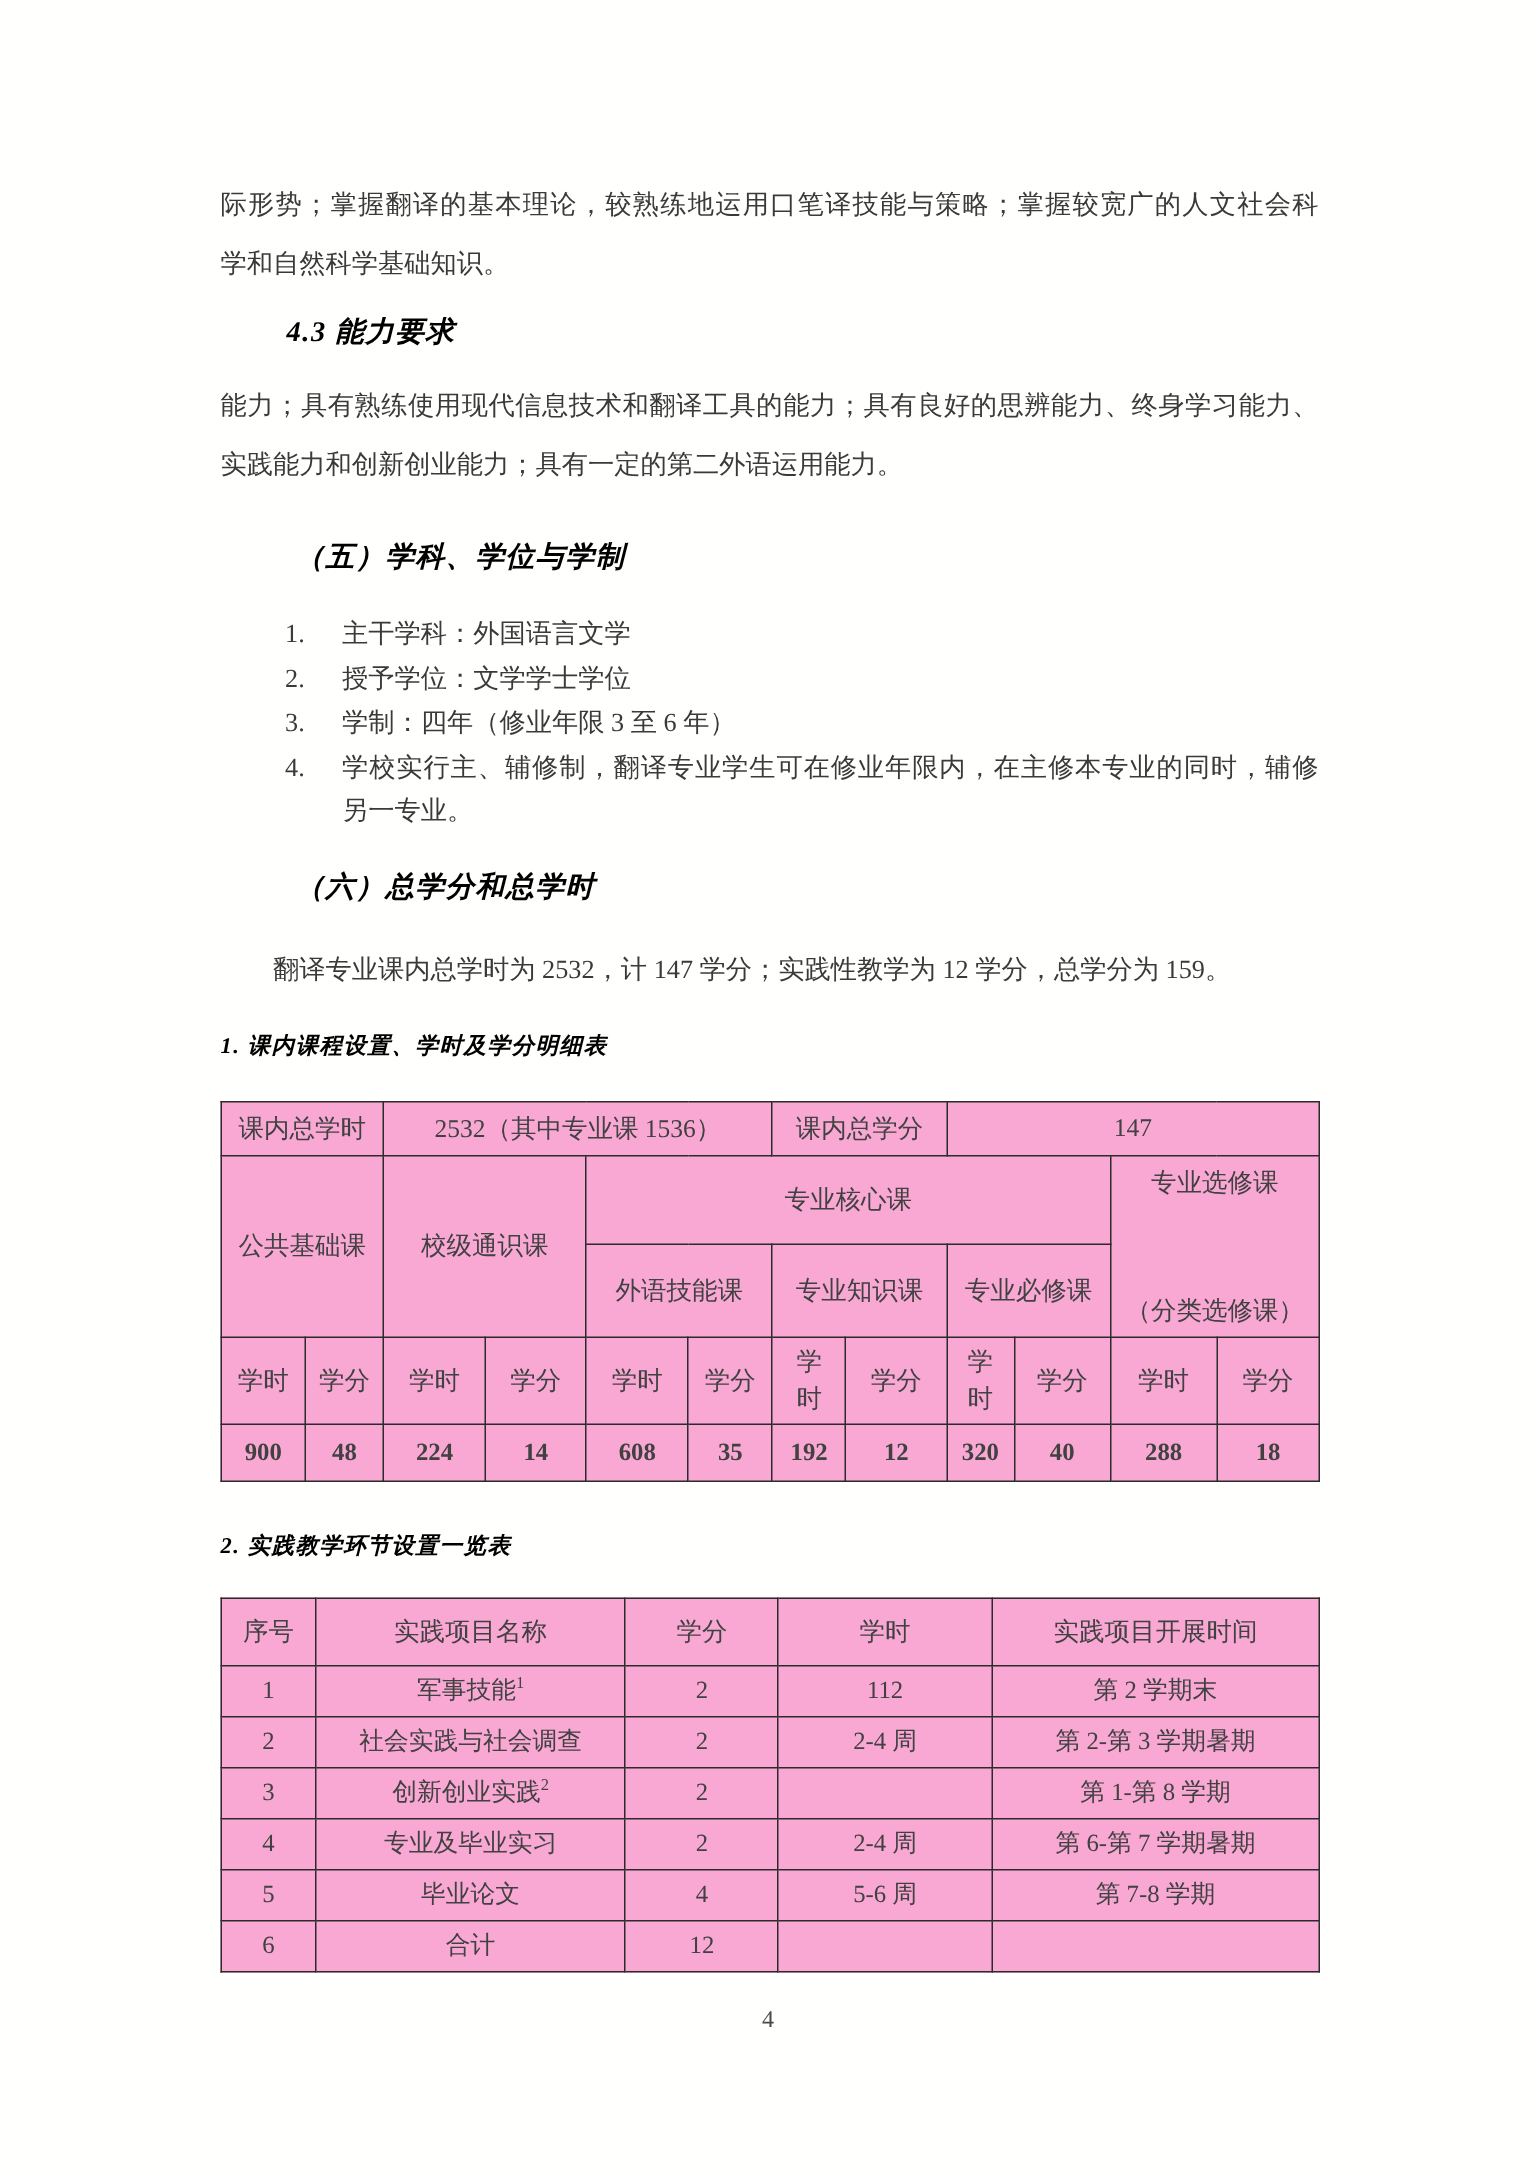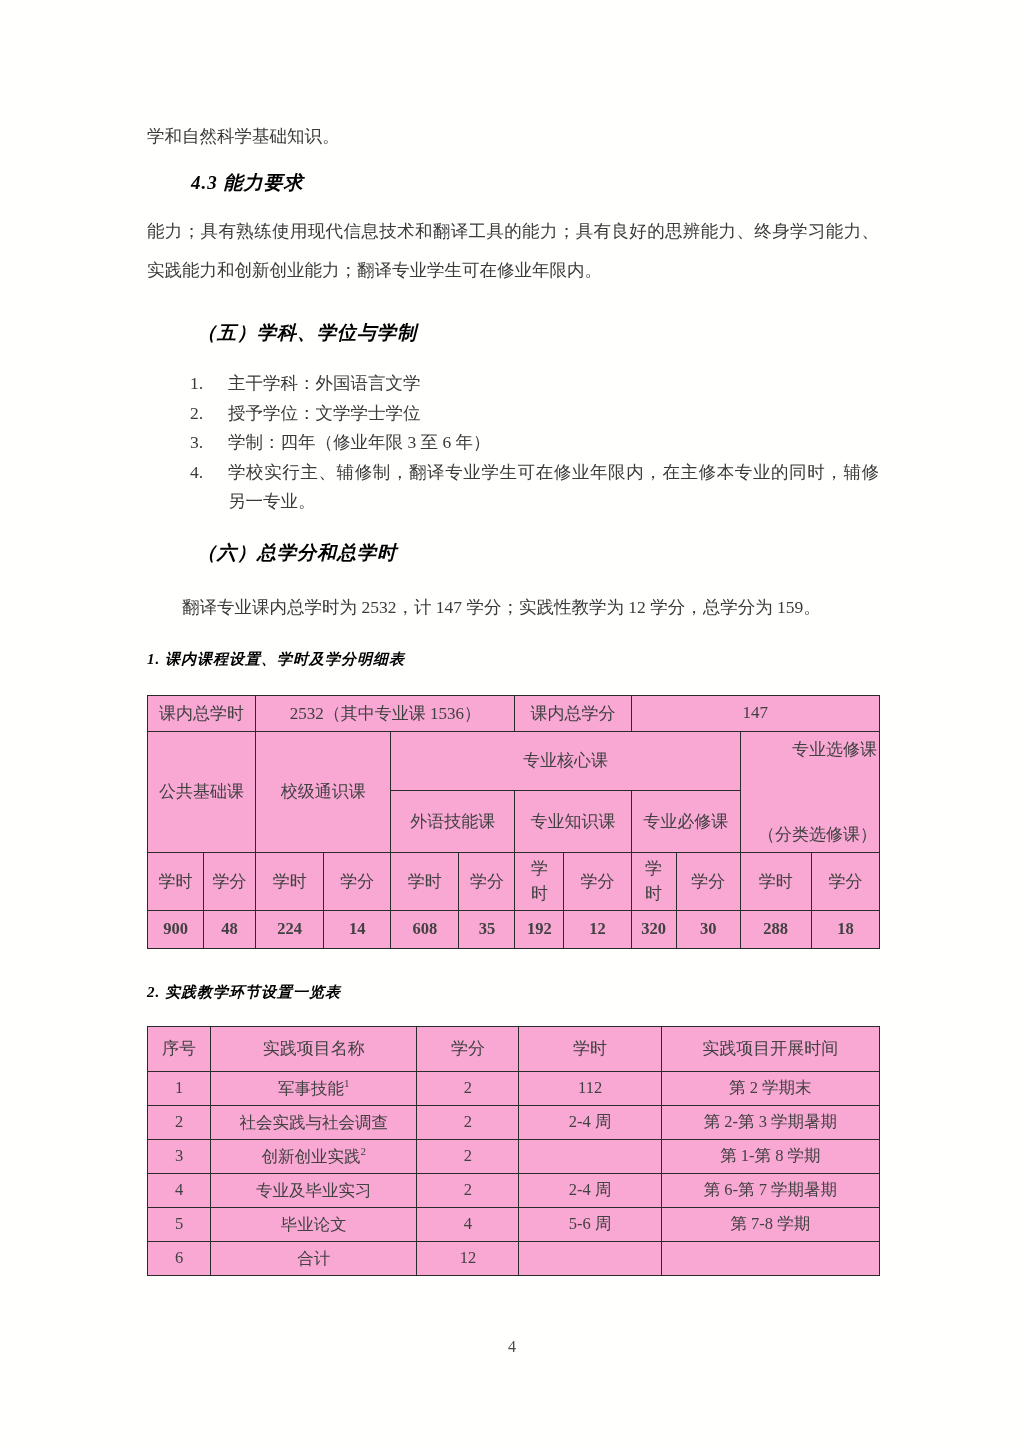--- a/index.html
+++ b/index.html
@@ -57,21 +57,21 @@
   }
   .tbl1 { width: 733px; margin-top: 21px; }
   .tbl1 .rA td { height: 36px; }
   .tbl1 .rB td { height: 42px; }
   .tbl1 .rC td { height: 43px; }
   .tbl1 .rD td { height: 58px; }
   .tbl1 .rE td { height: 38px; font-size: 16.5px; font-weight: bold; }
   .elective-cell { padding: 6px 2px; }
   .elective-inner {
     display: flex; flex-direction: column; justify-content: space-between;
-    height: 108px; align-items: flex-end;
+    height: 108px; align-items: center;
   }
   .vstack span { display: inline-block; width: 1.15em; word-break: break-all; line-height: 25px; text-align: center; }
 
   .tbl2 { width: 733px; margin-top: 19px; }
   .tbl2 .hrow td { height: 45px; }
   .tbl2 .drow td { height: 34px; font-size: 16.5px; }
   sup.fn { font-size: 11px; color: #444; }
 
   .pagenum {
     position: absolute;
@@ -80,27 +80,28 @@
     font-size: 16px; color: #4a4a4a;
   }
 </style>
 </head>
 <body>
 
 <div class="page">
   <div class="content">
 
     <div class="para">
+      <div class="jl">际形势；掌握翻译的基本理论，较熟练地运用口笔译技能与策略；掌握较宽广的人文社会科</div>
       <div>学和自然科学基础知识。</div>
     </div>
 
     <div class="heading h43">4.3 能力要求</div>
     <div class="para p2">
       <div class="jl">能力；具有熟练使用现代信息技术和翻译工具的能力；具有良好的思辨能力、终身学习能力、</div>
-      <div>实践能力和创新创业能力；翻译专业学生可在修业年限内。</div>
+      <div>实践能力和创新创业能力；具有一定的第二外语运用能力。</div>
     </div>
 
     <div class="heading h5">（五）学科、学位与学制</div>
     <div class="numlist">
       <div class="li">
         <span class="li-no">1.</span>
         <span class="li-text">主干学科：外国语言文学</span>
       </div>
       <div class="li">
         <span class="li-no">2.</span>
@@ -179,21 +180,21 @@
         <tr class="rE">
           <td>900</td>
           <td>48</td>
           <td>224</td>
           <td>14</td>
           <td>608</td>
           <td>35</td>
           <td>192</td>
           <td>12</td>
           <td>320</td>
-          <td>30</td>
+          <td>40</td>
           <td>288</td>
           <td>18</td>
         </tr>
       </tbody>
     </table>
 
     <div class="heading ttitle t2title">2. 实践教学环节设置一览表</div>
 
     <table class="tbl2">
       <colgroup>

